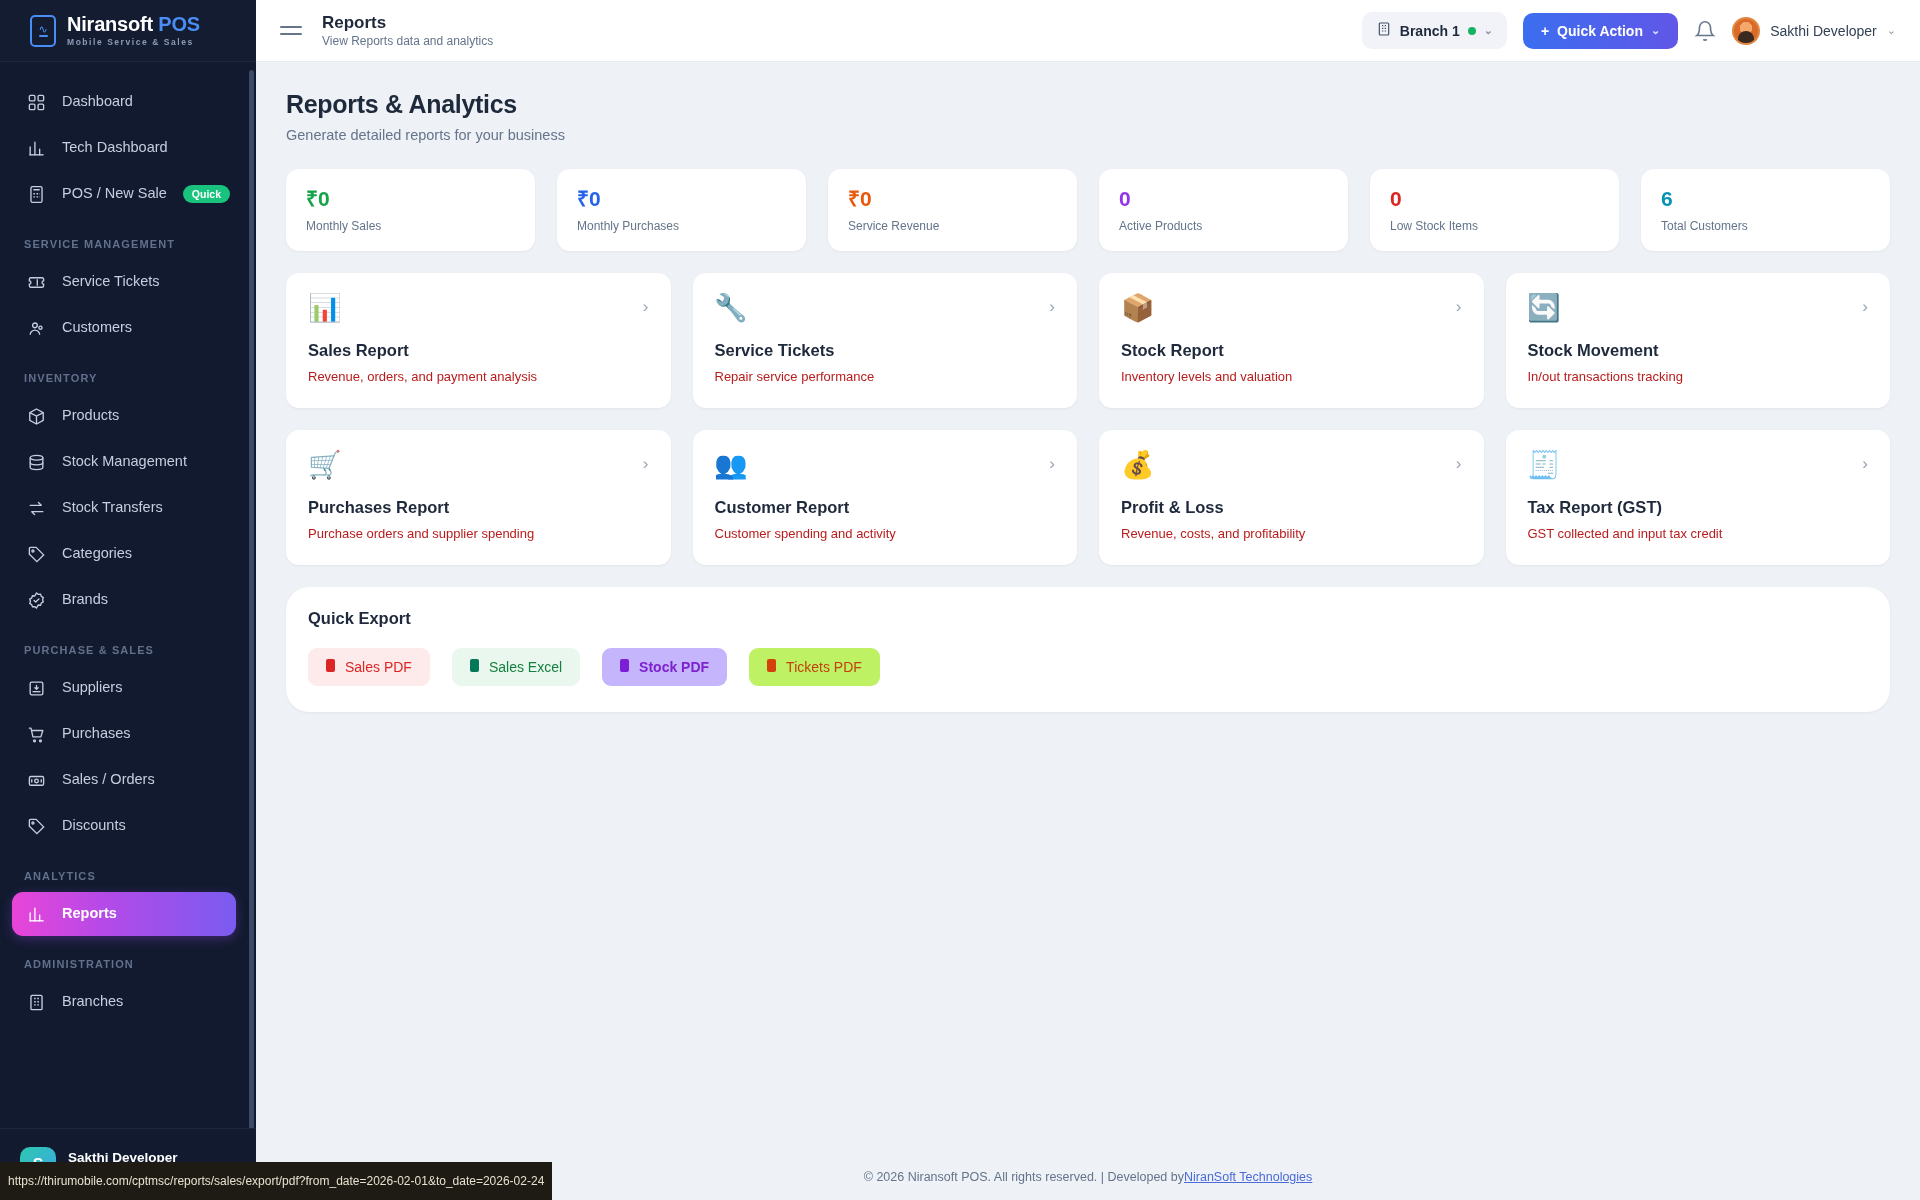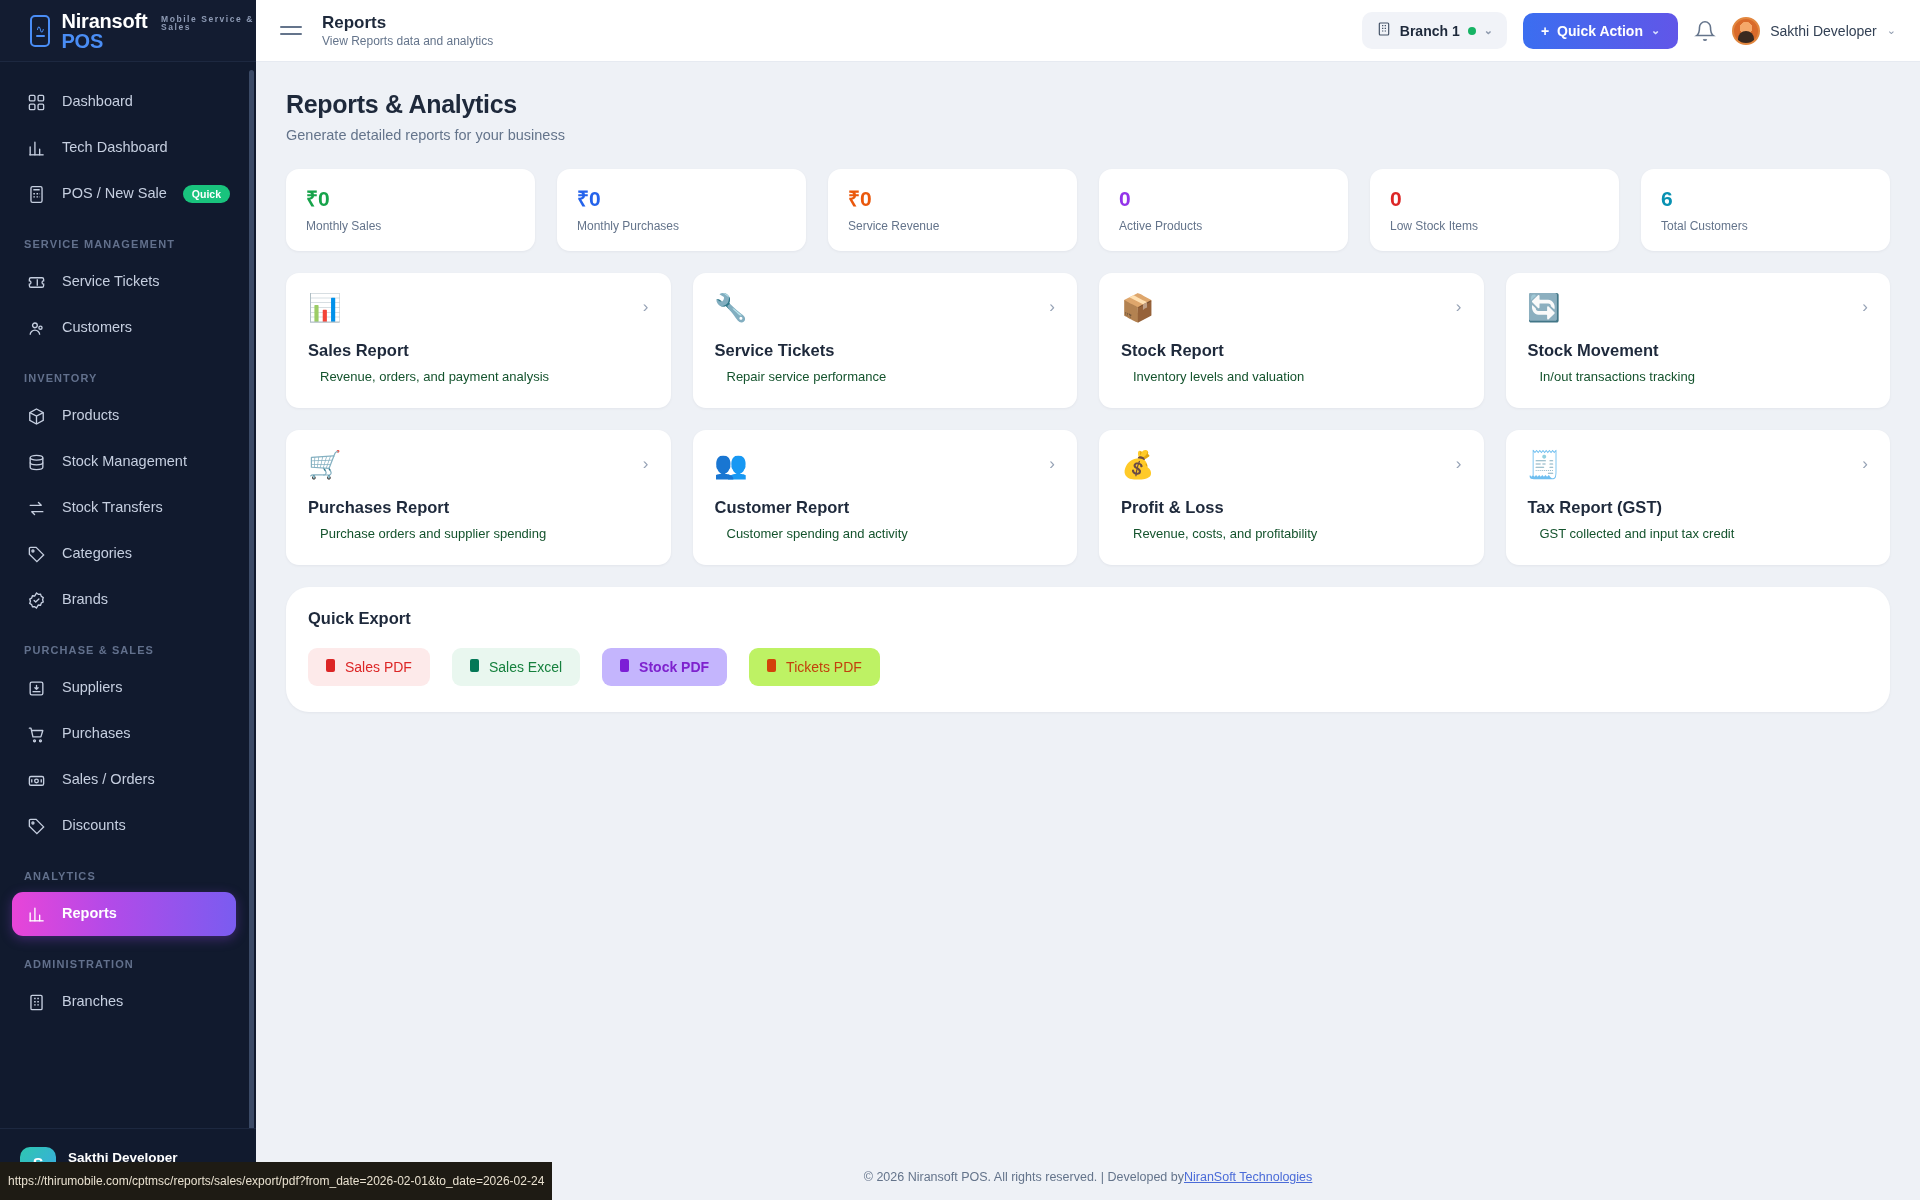--- a/index.html
+++ b/index.html
@@ -23,21 +23,21 @@
     padding: 0 0 0 30px; background: #131c31;
     border-bottom: 1px solid #1d2840;
   }
   .brand-logo {
     width: 26px; height: 32px; border: 2.4px solid #4a8df5;
     border-radius: 5px; display: flex; align-items: center; justify-content: center;
     flex-direction: column; gap: 2px;
   }
   .brand-logo .wave { font-size: 11px; color: #4a8df5; line-height: 8px; }
   .brand-logo .bar { width: 9px; height: 2px; background: #4a8df5; border-radius: 1px; }
-  .brand-text { display: flex; flex-direction: row; line-height: 1; }
+  .brand-text { display: flex; flex-direction: column; line-height: 1; }
   .brand-title { font-size: 20px; font-weight: bold; color: #ffffff; letter-spacing: -0.2px; }
   .brand-title .pos { color: #4a8df5; }
   .brand-sub { font-size: 8.5px; color: #8e9bb5; letter-spacing: 1.55px; font-weight: bold; margin-top: 4px; }
 
   .nav-scroll {
     flex: 1; overflow: hidden; padding-top: 16px; position: relative;
   }
   .nav-scrollbar {
     position: absolute; right: 2px; top: 8px; width: 5px; height: 1080px;
     background: #3b4a66; border-radius: 3px;
@@ -139,21 +139,21 @@
     background: #ffffff; border-radius: 13px; padding: 22px 22px 24px 22px;
     position: relative; cursor: pointer; min-height: 124px;
     box-shadow: 0 1px 3px rgba(16,24,40,.05);
   }
   .report-emoji { font-size: 27px; line-height: 1; display: block; height: 32px; }
   .report-arrow {
     position: absolute; right: 22px; top: 24px;
     font-size: 17px; color: #97a3b6; font-weight: 300;
   }
   .report-title { font-size: 16.5px; font-weight: bold; color: #1e293b; margin-top: 14px; }
-  .report-desc { font-size: 13px; color: #14532d; margin-top: 9px; margin-left: 12px; }
+  .report-desc { font-size: 13px; color: #b91c1c; margin-top: 9px; }
 
   .export-panel {
     background: #ffffff; border-radius: 23px; margin-top: 22px;
     padding: 22px 22px 26px 22px; box-shadow: 0 1px 3px rgba(16,24,40,.05);
   }
   .export-title { font-size: 16.5px; font-weight: bold; color: #1e293b; }
   .export-btns { display: flex; gap: 22px; margin-top: 20px; }
   .export-btn {
     display: inline-flex; align-items: flex-start; gap: 10px;
     border-radius: 9px; padding: 11px 18px; font-size: 14px;

